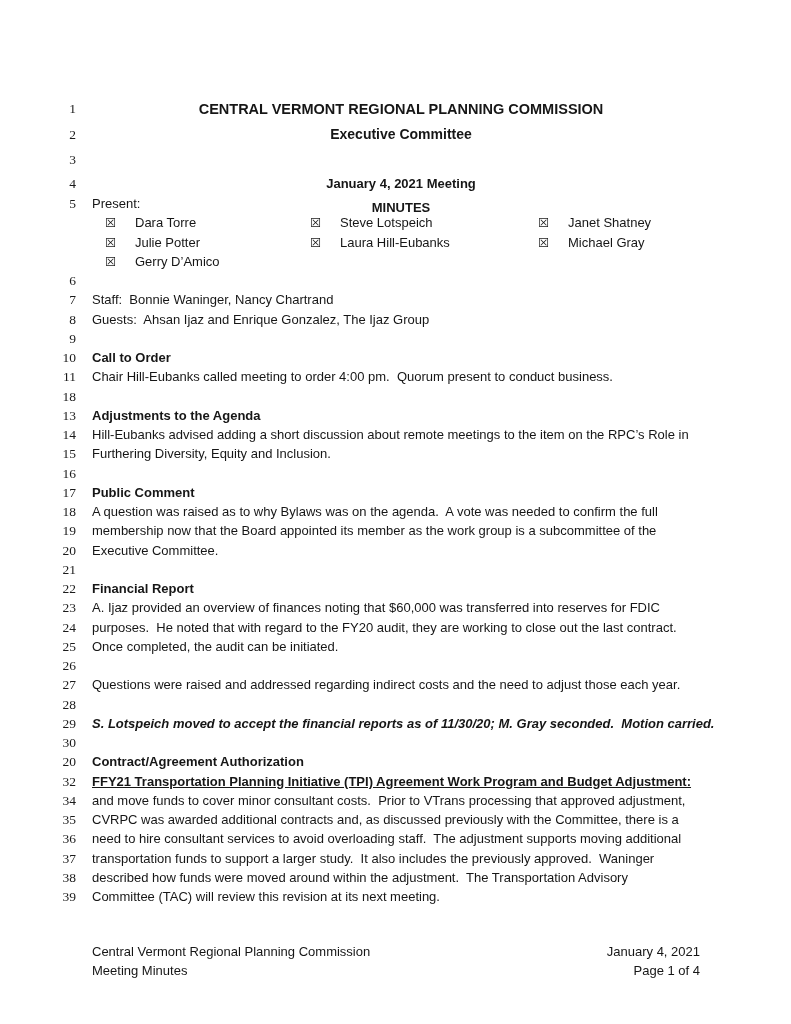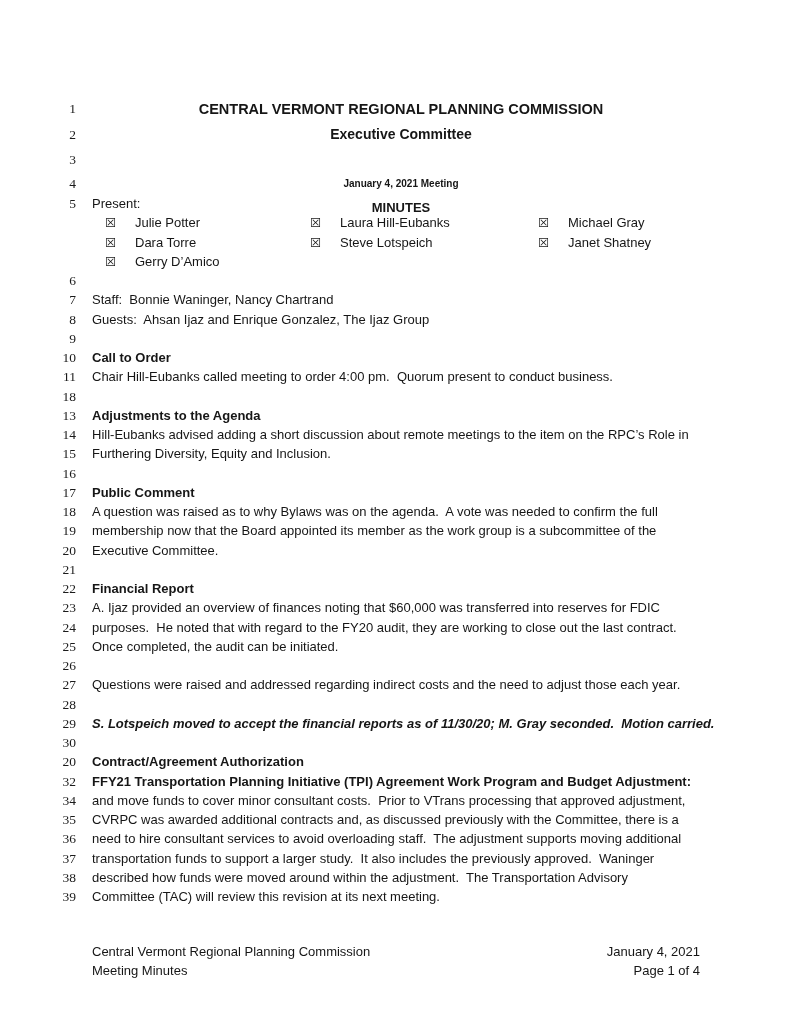--- a/index.html
+++ b/index.html
@@ -24,24 +24,24 @@
     font-size:13px; white-space:pre;
   }
   
   .line.title1 { height:26px; line-height:26px; }
   .line.title2 { height:25px; line-height:25px; }
   .line.title3 { height:26px; line-height:26px; }
   .line.title4 { height:21px; line-height:21px; }
   .title1 .content { text-align:center; font-weight:bold; font-size:14.5px; }
   .title2 .content { text-align:center; font-weight:bold; font-size:14px; }
   .title3 .content { text-align:center; font-weight:bold; font-size:13px;margin-top:48px; }
-  .title4 .content { text-align:center; font-weight:bold; font-size:10px; }
+  .title4 .content { text-align:center; font-weight:bold; font-size:13px; }
   .heading .content { font-weight:bold; }
   .motion .content { font-style:italic; font-weight:bold; }
-  .underline .content { font-weight:bold; }
+  .underline .content { font-weight:bold; text-decoration:underline; }
   
   .attendees-row .content { position:relative; }
   .att-cell { position:absolute; top:0; white-space:nowrap; }
   .att-cell.c0 { left:13px; }
   .att-cell.c1 { left:218px; }
   .att-cell.c2 { left:446px; }
   .cbx { display:inline-block; width:30px; font-size:12.5px; font-weight:bold; }
   
   .footer {
     position:absolute; top:942px; left:92px; width:608px;
@@ -70,25 +70,25 @@
       <div class="line title4">
         <span class="num">4</span>
         <div class="content">January 4, 2021 Meeting</div>
       </div>
       <div class="line body">
         <span class="num">5</span>
         <div class="content">Present:</div>
       </div>
       <div class="line attendees-row">
         <span class="num"></span>
-        <div class="content"><span class="att-cell c0"><span class="cbx">☒</span><span class="att-name">Julie Potter</span></span><span class="att-cell c1"><span class="cbx">☒</span><span class="att-name">Laura Hill-Eubanks</span></span><span class="att-cell c2"><span class="cbx">☒</span><span class="att-name">Michael Gray</span></span></div>
+        <div class="content"><span class="att-cell c0"><span class="cbx">☒</span><span class="att-name">Dara Torre</span></span><span class="att-cell c1"><span class="cbx">☒</span><span class="att-name">Steve Lotspeich</span></span><span class="att-cell c2"><span class="cbx">☒</span><span class="att-name">Janet Shatney</span></span></div>
       </div>
       <div class="line attendees-row">
         <span class="num"></span>
-        <div class="content"><span class="att-cell c0"><span class="cbx">☒</span><span class="att-name">Dara Torre</span></span><span class="att-cell c1"><span class="cbx">☒</span><span class="att-name">Steve Lotspeich</span></span><span class="att-cell c2"><span class="cbx">☒</span><span class="att-name">Janet Shatney</span></span></div>
+        <div class="content"><span class="att-cell c0"><span class="cbx">☒</span><span class="att-name">Julie Potter</span></span><span class="att-cell c1"><span class="cbx">☒</span><span class="att-name">Laura Hill-Eubanks</span></span><span class="att-cell c2"><span class="cbx">☒</span><span class="att-name">Michael Gray</span></span></div>
       </div>
       <div class="line attendees-row">
         <span class="num"></span>
         <div class="content"><span class="att-cell c0"><span class="cbx">☒</span><span class="att-name">Gerry D’Amico</span></span></div>
       </div>
       <div class="line blank">
         <span class="num">6</span>
         <div class="content"></div>
       </div>
       <div class="line body">

